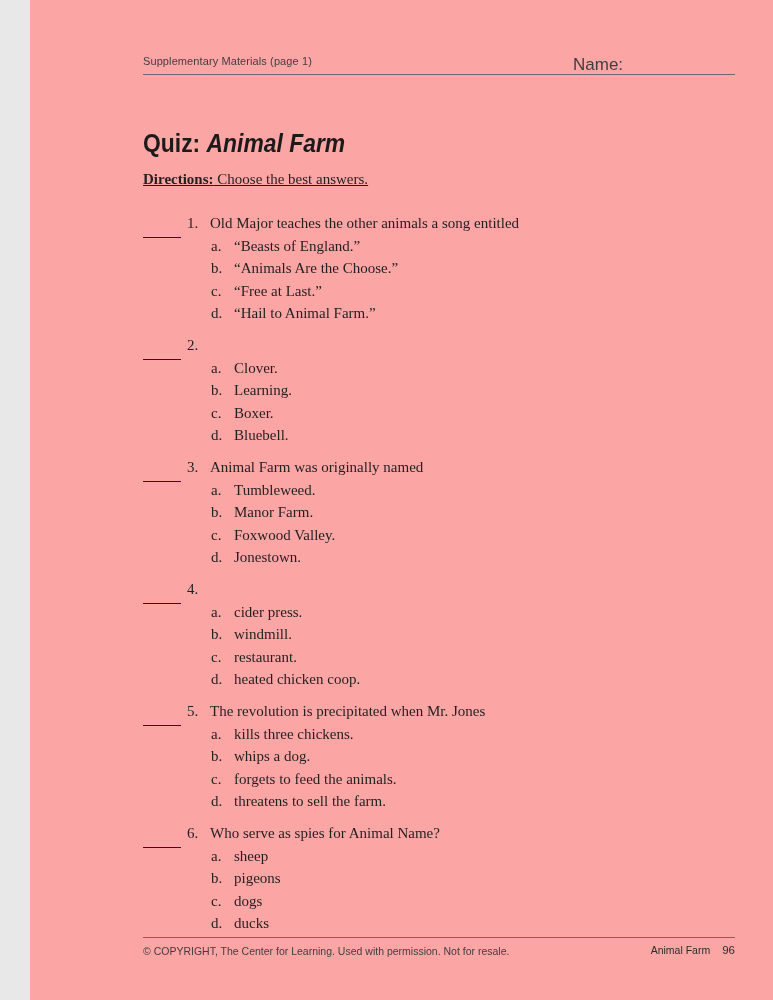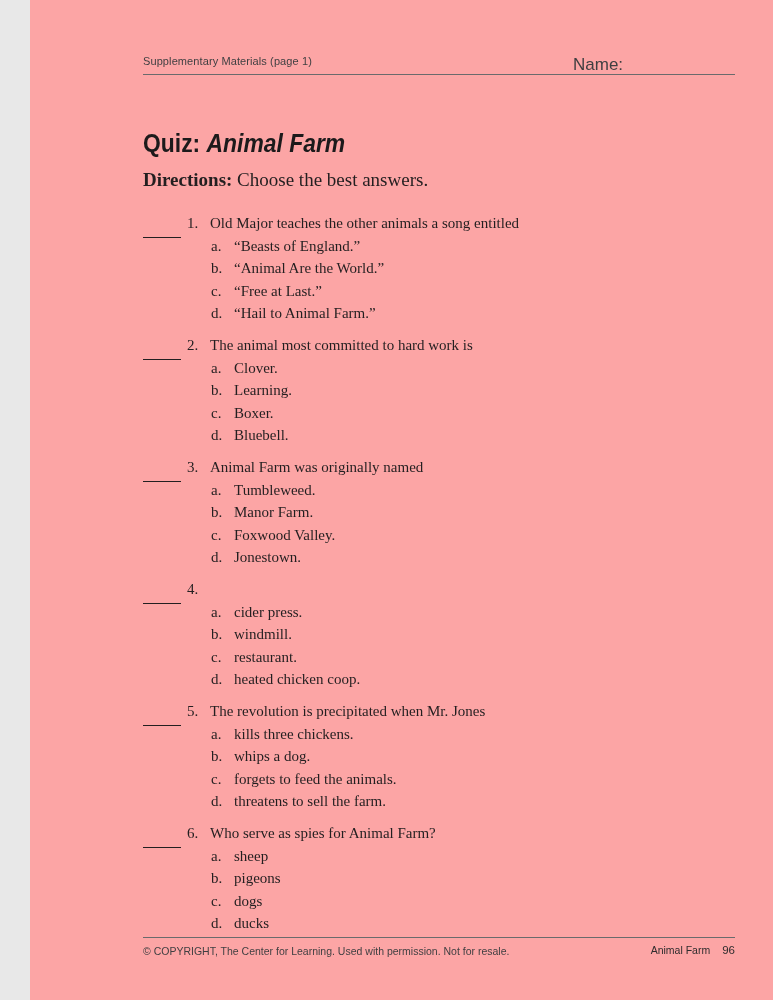--- a/index.html
+++ b/index.html
@@ -53,23 +53,24 @@
     font-size: 26px;
     line-height: 30px;
     white-space: nowrap;
     transform: scaleX(0.88);
     transform-origin: left center;
     margin-bottom: 12px;
     color: #1c1a1b;
   }
   .page-title .book { font-style: italic; }
   .directions {
-    font-size: 19px;
+    font-size: 15px;
     line-height: 19px;
     margin-bottom: 23px;
+    text-decoration: underline;
   }
   .directions .dir-label { font-weight: bold; }
   
   .question { margin-bottom: 9.5px; }
   .q-line {
     line-height: 22.5px;
     display: flex;
     align-items: baseline;
     font-size: 15px;
   }
@@ -143,38 +144,37 @@
       <span class="q-text">Old Major teaches the other animals a song entitled</span>
     </div>
     <ol class="options">
 
     <li class="option">
         <span class="opt-letter">a.</span>
         <span class="opt-text">“Beasts of England.”</span>
       </li>
             <li class="option">
         <span class="opt-letter">b.</span>
-        <span class="opt-text">“Animal Are the World.”</span>
+        <span class="opt-text">“Animals Are the Choose.”</span>
       </li>
             <li class="option">
         <span class="opt-letter">c.</span>
         <span class="opt-text">“Free at Last.”</span>
       </li>
             <li class="option">
         <span class="opt-letter">d.</span>
         <span class="opt-text">“Hail to Animal Farm.”</span>
       </li>
           </ol>
   </div>
 
   <div class="question">
     <div class="q-line">
       <span class="answer-blank"></span>
       <span class="q-num">2.</span>
-      <span class="q-text">The animal most committed to hard work is</span>
     </div>
     <ol class="options">
 
     <li class="option">
         <span class="opt-letter">a.</span>
         <span class="opt-text">Clover.</span>
       </li>
             <li class="option">
         <span class="opt-letter">b.</span>
         <span class="opt-text">Learning.</span>
@@ -267,21 +267,21 @@
         <span class="opt-letter">d.</span>
         <span class="opt-text">threatens to sell the farm.</span>
       </li>
           </ol>
   </div>
 
   <div class="question">
     <div class="q-line">
       <span class="answer-blank"></span>
       <span class="q-num">6.</span>
-      <span class="q-text">Who serve as spies for Animal Farm?</span>
+      <span class="q-text">Who serve as spies for Animal Name?</span>
     </div>
     <ol class="options">
 
     <li class="option">
         <span class="opt-letter">a.</span>
         <span class="opt-text">sheep</span>
       </li>
             <li class="option">
         <span class="opt-letter">b.</span>
         <span class="opt-text">pigeons</span>

